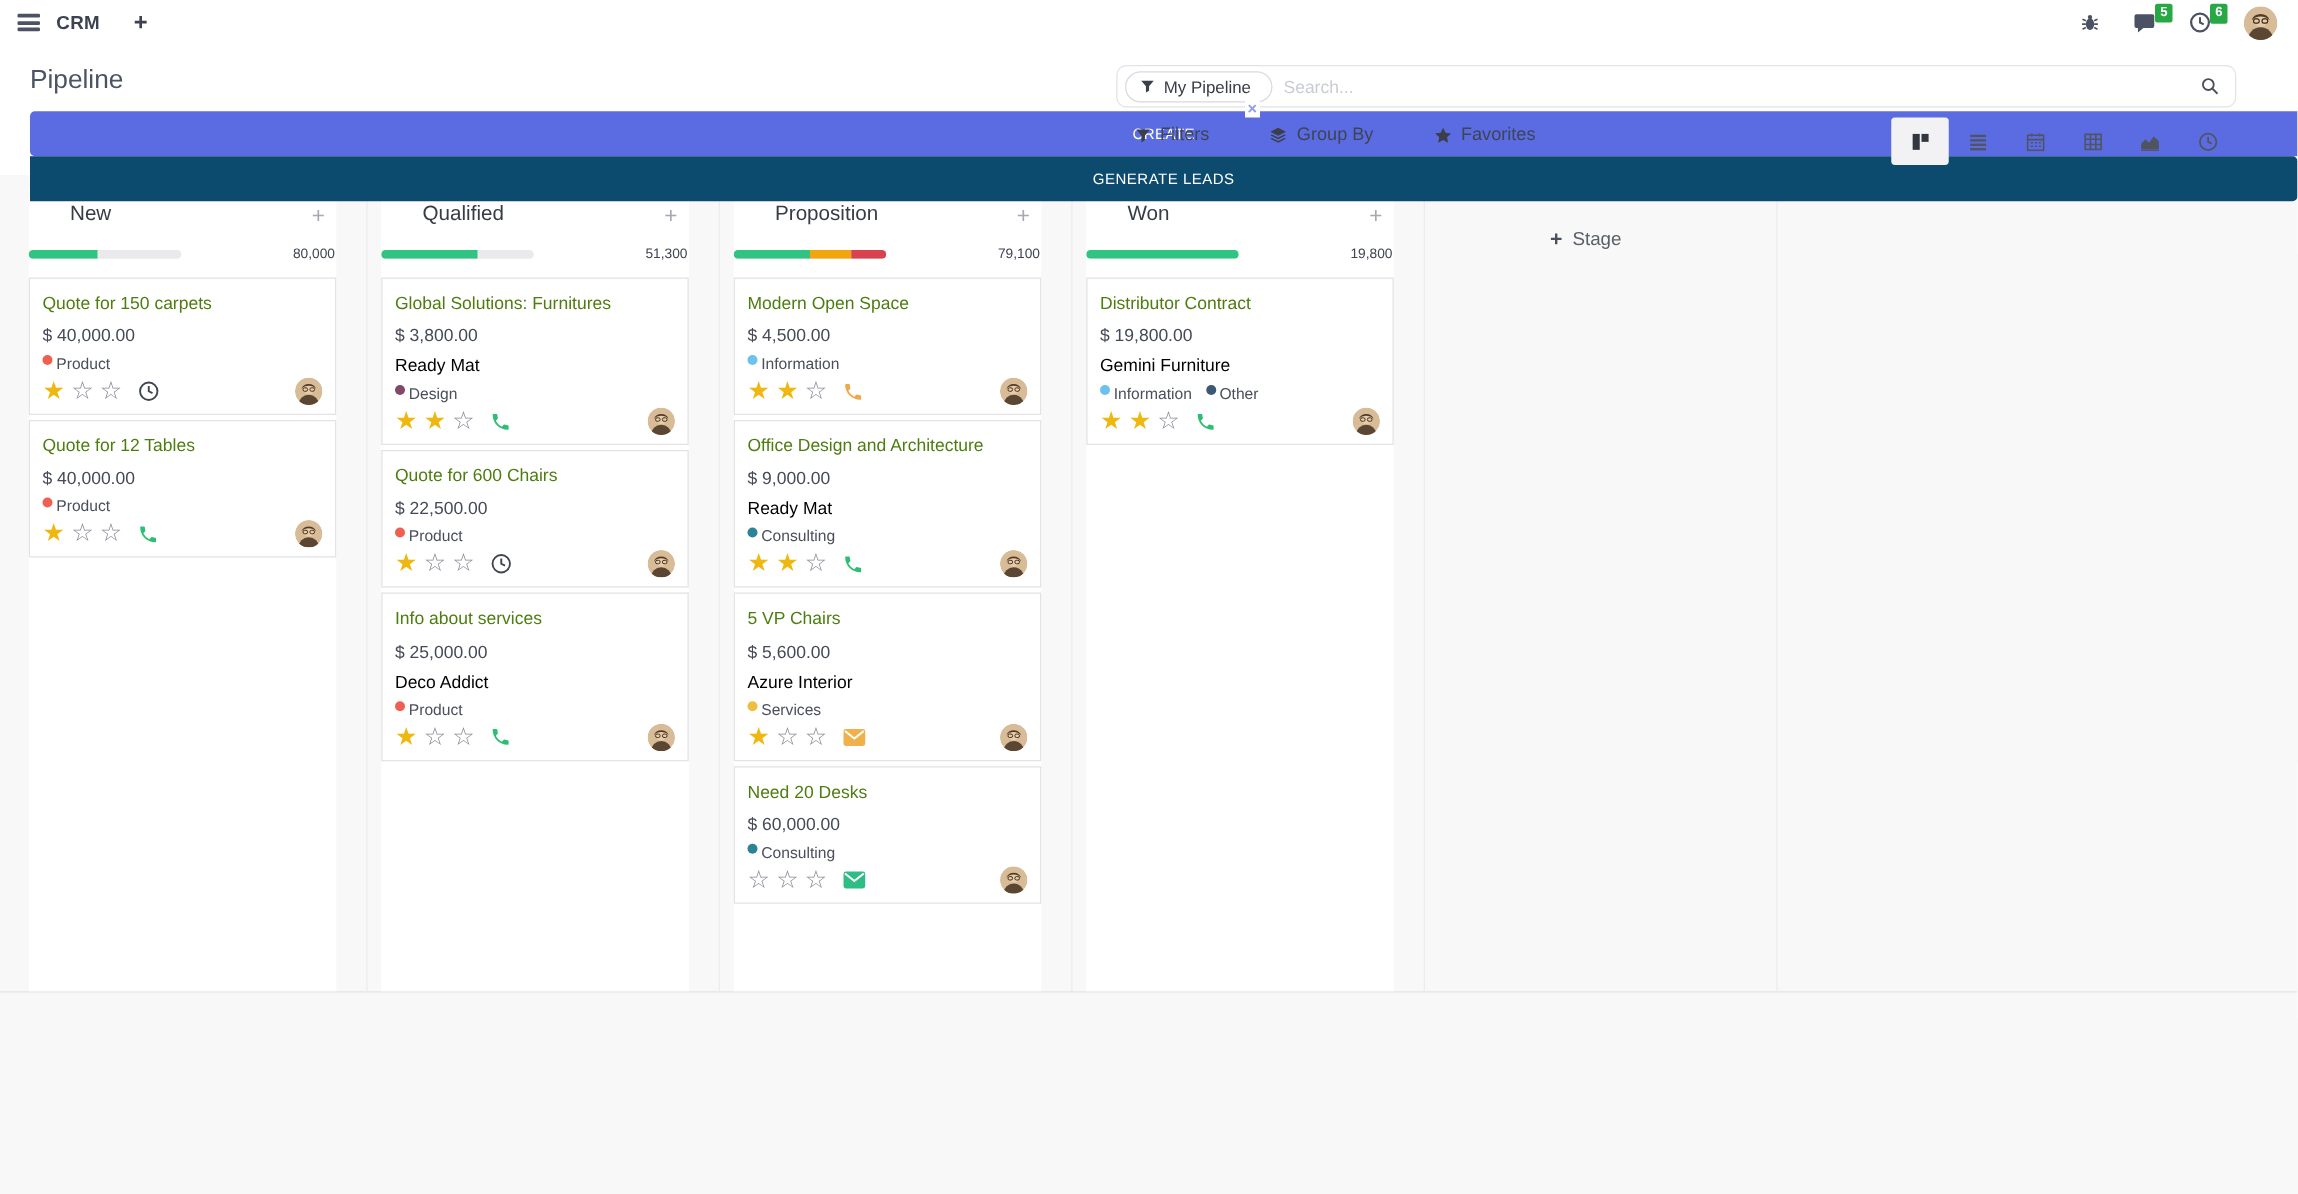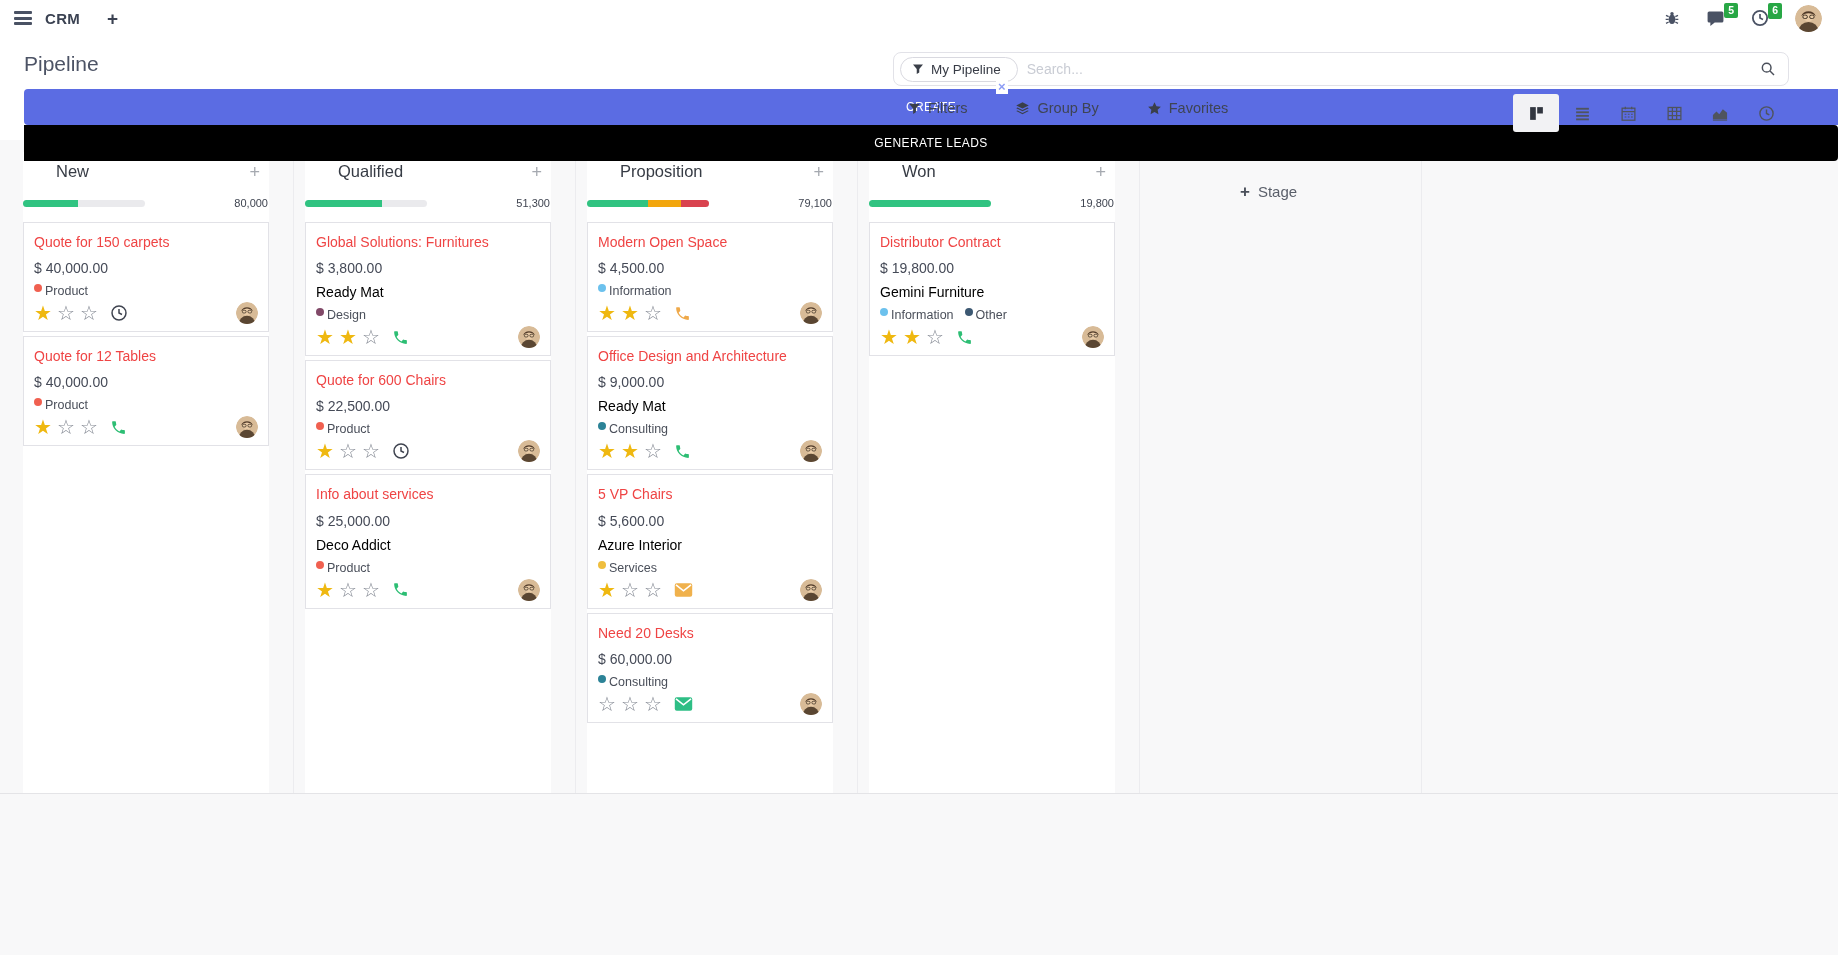--- a/index.html
+++ b/index.html
@@ -18,21 +18,21 @@
   .nav-icon { position:relative; display:flex; cursor:pointer; }
   .nav-badge { position:absolute; top:-6px; right:-13px; background:#28a745; color:#fff; font-size:10.5px; font-weight:bold; padding:1px 4px 2px; border-radius:2px; line-height:1.2; }
   .nav-avatar { width:27px; height:27px; border-radius:50%; overflow:hidden; display:flex; cursor:pointer; }
 
   
   .control-panel { position:relative; height:104px; background:#fff; padding:16px 0 0 24px; }
   .cp-title { font-size:21px; font-weight:400; color:#4c5365; }
   .cp-buttons { margin-top:13px; display:flex;flex-direction:column; }
   .btn { border:none; color:#fff; font-size:12px; letter-spacing:.4px; padding:11px 17px; }
   .btn-create { background:#5b6ce3; border-radius:4px 0 0 4px; }
-  .btn-generate { background:#000000; border-radius:0 4px 4px 0; }
+  .btn-generate { background:#0c4a6e; border-radius:0 4px 4px 0; }
 
   .cp-right { position:absolute; left:893px; top:16px; width:896px; }
   .searchbar { position:relative; height:34px; border:1px solid #e2e2e8; border-radius:8px; display:flex; align-items:center; padding:0 12px 0 6px; background:#fff; }
   .facet { display:flex; align-items:center; gap:7px; border:1px solid #d9d9e0; border-radius:15px; padding:4px 16px 4px 11px; font-size:13.5px; color:#383c46; background:#fff; cursor:pointer; white-space:nowrap; }
   .search-input { flex:1; border:none; outline:none; font-size:14px; margin-left:9px; color:#3f4450; background:transparent; }
   .search-input::placeholder { color:#c9ccd4; }
   .facet-x { position:absolute; left:102px; top:26px; color:#8c9cf5; font-size:13px; font-weight:bold; cursor:pointer; background:#fff; padding:0 2px; }
   .cp-controls { display:flex; align-items:flex-start; margin-top:8px; }
   .filter-btns { display:flex; gap:48px; margin-left:15px; }
   .fbtn { display:flex; align-items:center; gap:7px; background:none; border:none; font-size:14.5px; color:#3e4453; padding:6px 0; }
@@ -47,21 +47,21 @@
   .kcol-inner { margin-left:11px; width:246px; height:100%; background:#fff; }
   .kcol-head { display:flex; align-items:center; justify-content:space-between; padding:10px 6px 0 5px;margin-left:28px; }
   .kcol-title { font-size:16.5px; color:#373c45; }
   .kcol-plus { color:#a5a9b0; font-size:18px; line-height:1; cursor:pointer; padding:0 3px; }
   .kprog-row { display:flex; align-items:center; justify-content:space-between; padding:0 1px 0 0; margin-top:16px; }
   .kprog { height:7px; width:122px; background:#eaeaed; border-radius:4px; overflow:hidden; display:flex; }
   .kprog-seg { height:100%; cursor:pointer; }
   .kamount { font-size:11px; color:#3f4450; }
   .kcards { margin-top:13px; display:flex; flex-direction:column; gap:4px; }
   .kcard { background:#fff; border:1px solid #e2e2e7; padding:10px 10px 7px; cursor:pointer; }
-  .kcard-title { font-size:14px; color:#ef4444; line-height:1.3; }
+  .kcard-title { font-size:14px; color:#4d7c0f; line-height:1.3; }
   .kcard-amount { font-size:14px; color:#454a57; margin-top:9px; }
   .kcard-company { font-size:14px; color:#000000; margin-top:8px; }
   .kcard-tags { margin-top:8px; display:flex; align-items:center; gap:11px; }
   .ktag { display:flex; align-items:flex-start; gap:3px; }
   .ktag-dot { width:8px; height:8px; border-radius:50%; flex-shrink:0; }
   .ktag-label { font-size:12.5px; color:#4a4f5a; }
   .kcard-bottom { margin-top:4px; display:flex; align-items:center; }
   .star { font-size:20px; line-height:1.1; color:#868b95; cursor:pointer; margin-right:5px; }
   .star.filled { color:#efb810; }
   .kact { display:flex; margin-left:7px; cursor:pointer; }

